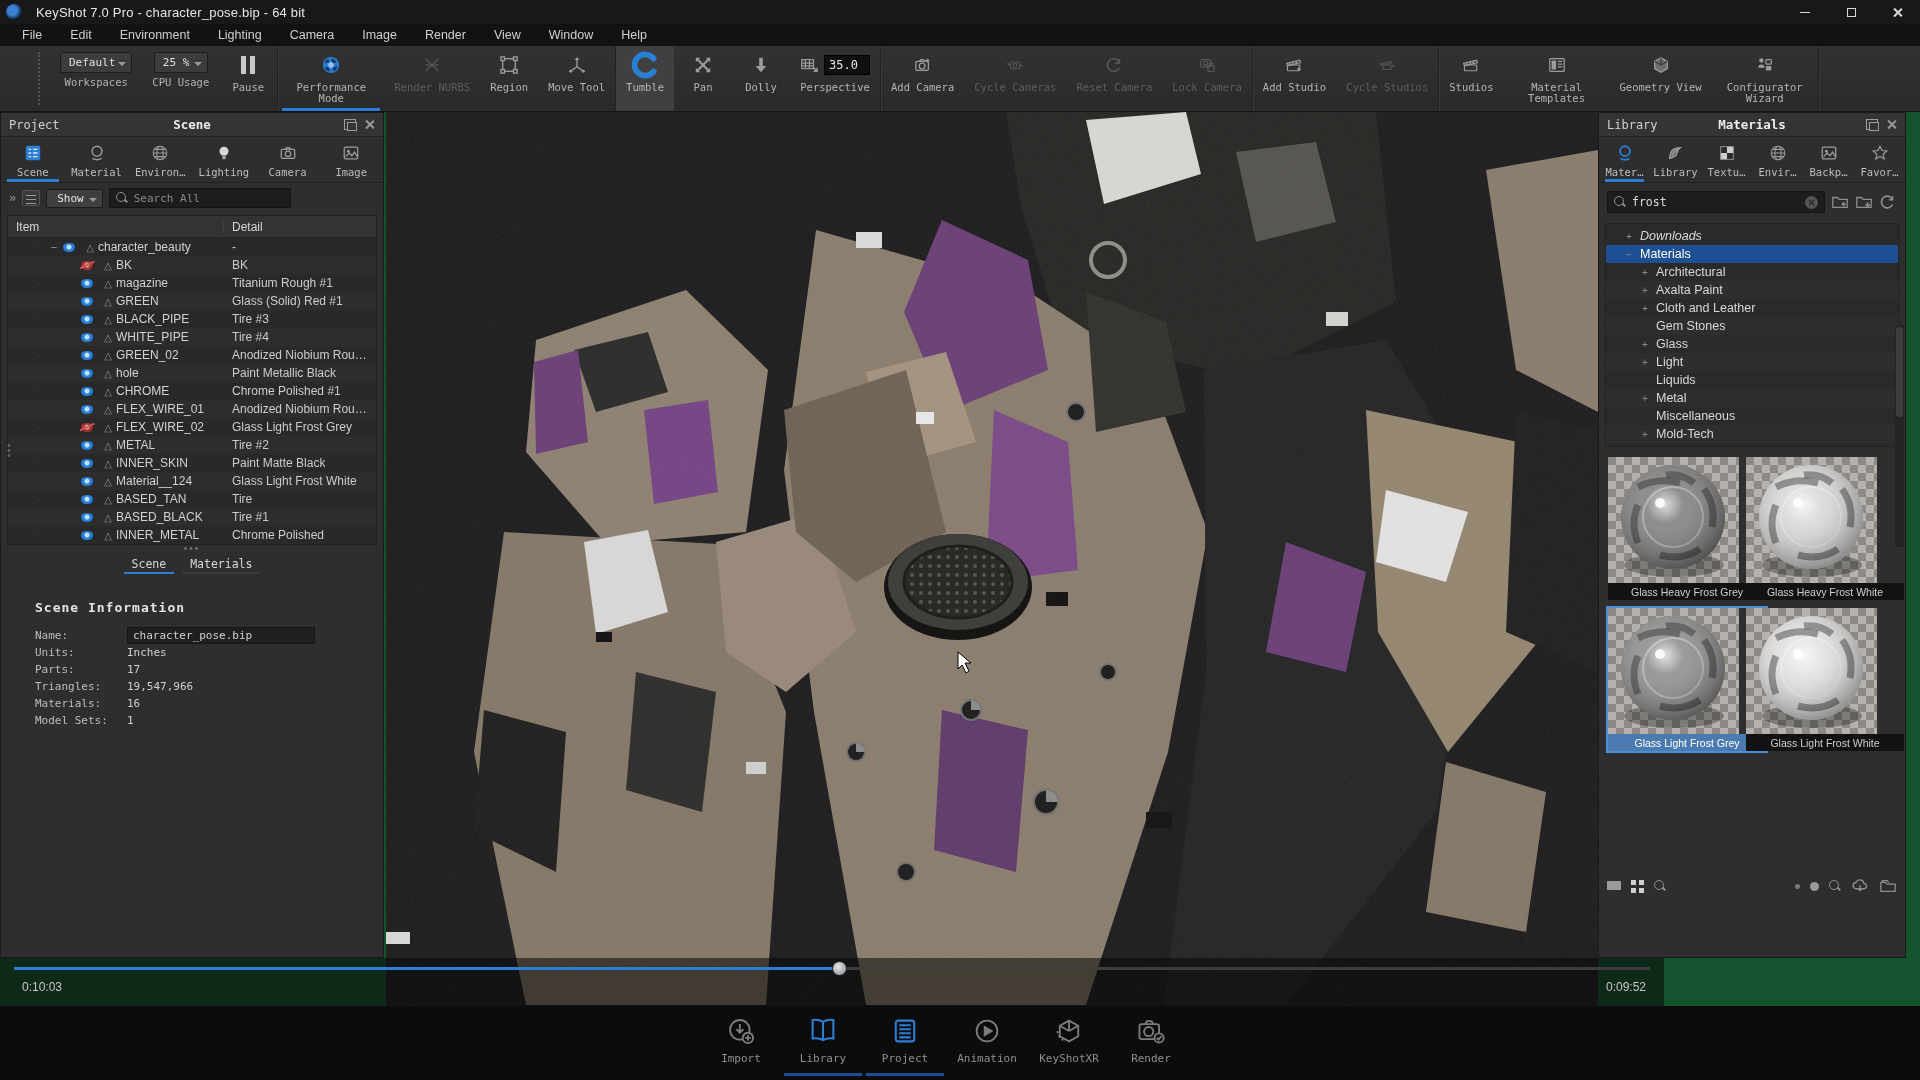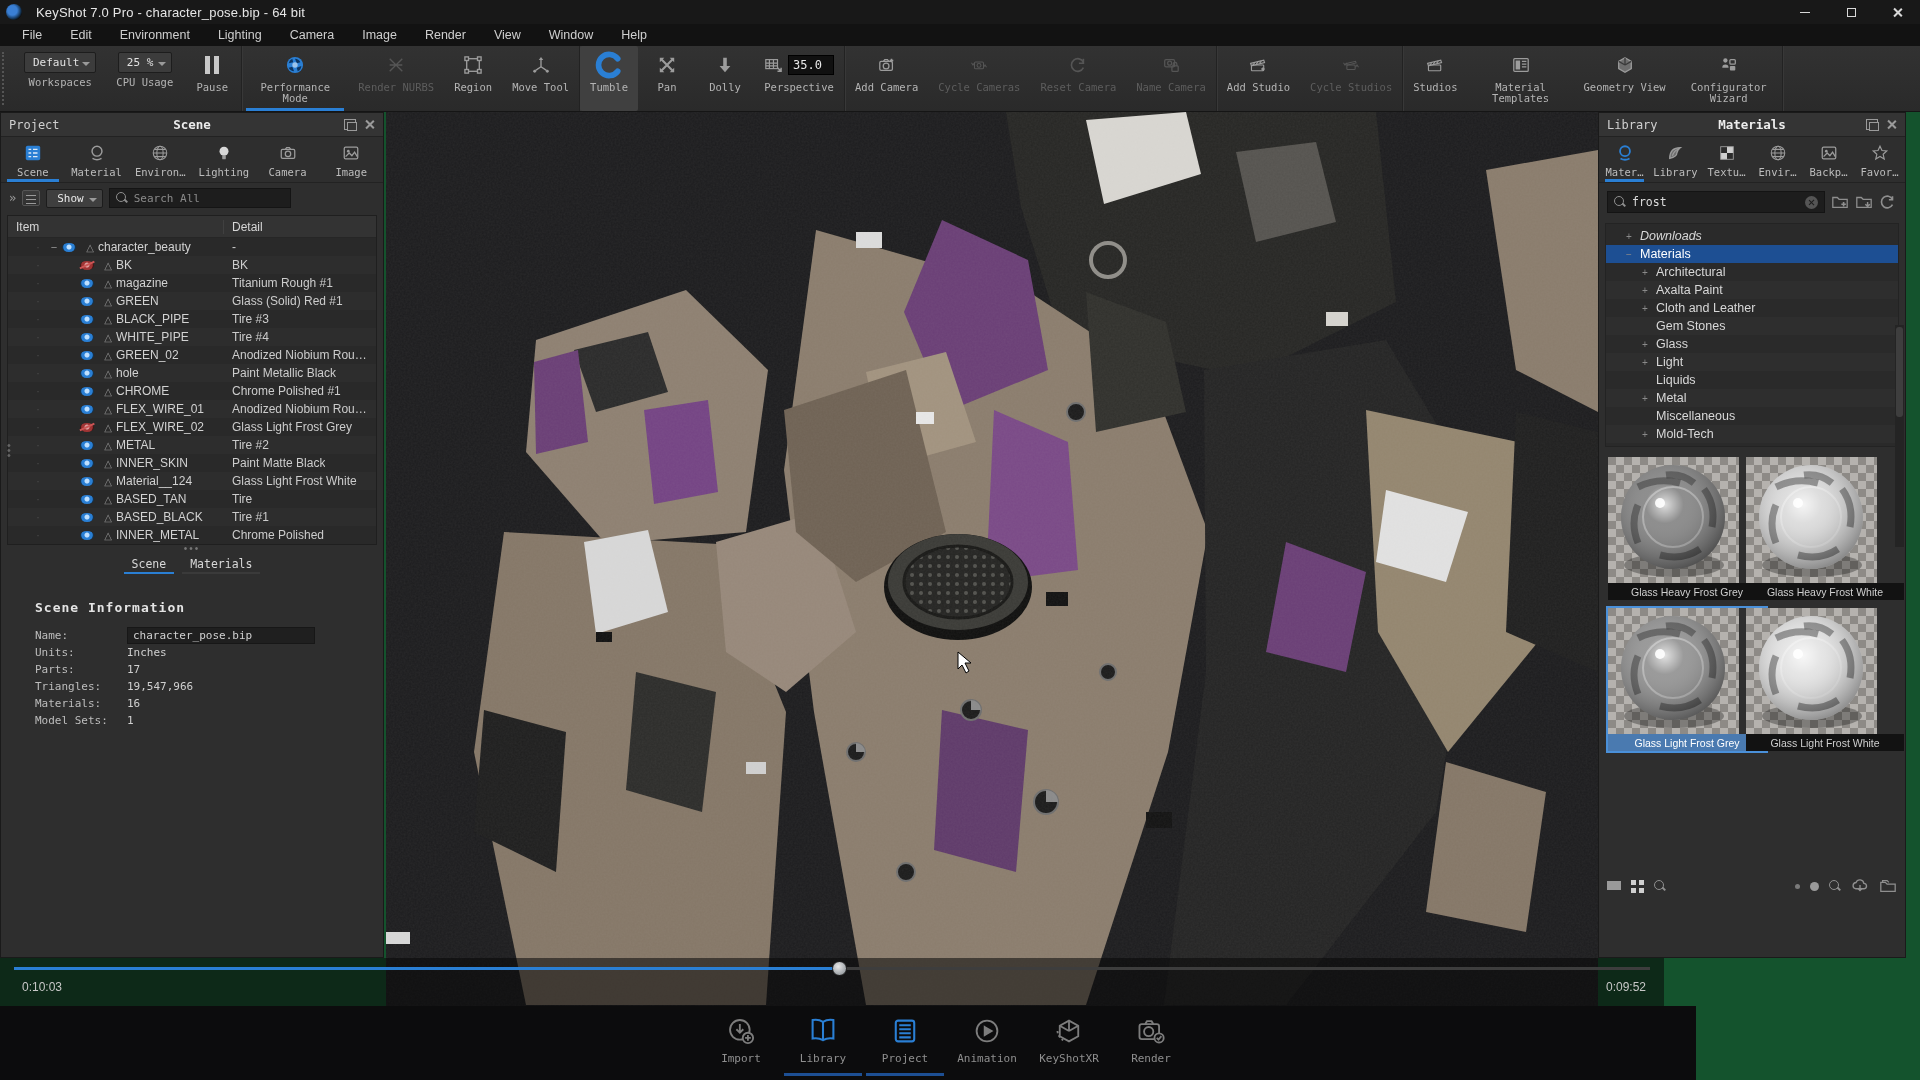--- a/index.html
+++ b/index.html
@@ -19,21 +19,21 @@
   .glyph-close { position:relative; width:11px; height:11px; display:block; }
   .glyph-close::before,.glyph-close::after { content:""; position:absolute; left:5px; top:0; width:1.5px; height:11px; background:#d8d8d8; }
   .glyph-close::before { transform:rotate(45deg);} .glyph-close::after{ transform:rotate(-45deg);}
 
   
   #menubar { position:absolute; left:0; top:24px; width:1920px; height:22px; background:#121212; display:flex; align-items:center; padding-left:10px; gap:4px; }
   .menu-item { color:#cfcfcf; font-size:12.5px; padding:2px 12px; }
 
   
   #toolbar { position:absolute; left:0; top:46px; width:1920px; height:66px;
-    background:linear-gradient(#323232,#2a2a2a); border-bottom:1px solid #151515; display:flex; align-items:stretch; }
+    background:linear-gradient(#323232,#2a2a2a); border-bottom:1px solid #151515; display:flex; align-items:stretch;padding-left:36px; }
   #tb-grip { width:10px; margin:6px 2px; border-left:2px dotted #555; }
   .tb-group { display:flex; align-items:stretch; border-right:1px solid #222; box-shadow:1px 0 0 #383838; }
   .tb-cell { display:flex; flex-direction:column; align-items:center; justify-content:flex-start; padding:6px 10px 3px; min-width:58px; position:relative; }
   .tb-cell .ic { height:26px; display:flex; align-items:center; justify-content:center; }
   .tb-label { font-family:"DejaVu Sans Mono", monospace; font-size:10.5px; line-height:11px; color:#b4b4b4; text-align:center; margin-top:4px; max-width:86px; white-space:pre-line; }
   .tb-cell.disabled .tb-label { color:#5d5d5d; }
   .tb-cell.disabled svg { stroke:#555 !important; }
   .tb-cell.disabled svg * { stroke:#555 !important; fill:none; }
   .tb-cell.active-underline::after { content:""; position:absolute; left:4px; right:4px; bottom:0; height:3px; background:#2a7fd4; }
   .tb-cell.pressed { background:#404040; border-radius:2px; }
@@ -152,21 +152,21 @@
 
   
   #timeline { position:absolute; left:0; top:958px; width:1664px; height:48px; background:rgba(8,8,8,.55); }
   #tl-track { position:absolute; left:14px; right:14px; top:9px; height:3px; background:#3d3d3d; }
   #tl-fill { position:absolute; left:0; top:0; height:3px; background:#2a7fd4; }
   #tl-handle { position:absolute; top:-6px; width:15px; height:15px; border-radius:50%; background:radial-gradient(circle at 40% 35%, #e8e8e8, #9fa4a8 70%, #5c6064); border:1px solid #222; }
   .tl-time { position:absolute; top:22px; color:#c8c8c8; font-size:12px; font-family:"Liberation Sans", sans-serif; }
   #tl-elapsed { left:22px; } #tl-remaining { right:18px; }
 
   
-  #bottombar { position:absolute; left:0; top:1006px; width:1696px; height:74px; background:#0c0c0d; }
+  #bottombar { position:absolute; left:0; top:1006px; width:1920px; height:74px; background:#0c0c0d; }
   #bb-items { position:absolute; left:700px; top:0; display:flex; }
   .bb-cell { width:82px; display:flex; flex-direction:column; align-items:center; padding-top:8px; position:relative; height:74px; }
   .bb-cell .bb-ic { height:34px; display:flex; align-items:center; color:#7d7d7d; }
   .bb-cell .bb-label { font-family:"DejaVu Sans Mono", monospace; font-size:11px; color:#8f8f8f; margin-top:4px; }
   .bb-cell.active::after { content:""; position:absolute; left:2px; right:2px; bottom:4px; height:3px; background:#1d4f93; }
 
   svg.ic16 { width:18px; height:18px; } svg.ic26 { width:30px; height:30px; }
 </style>
 </head>
 <body>
@@ -343,21 +343,21 @@
       </div>
       <div class="tb-cell disabled">
         <span class="ic">
           <svg class="ic16" viewBox="0 0 20 20" fill="none" stroke="#666" stroke-width="1.4">
               <rect x="3" y="4" width="11" height="8" rx="1.5"></rect>
               <circle cx="8.5" cy="8" r="2.2"></circle>
               <rect x="11" y="11" width="7" height="6" rx="1" fill="#2e2e2e"></rect>
               <path d="M12.5 11 v-2 a2 2 0 0 1 4 0 v2"></path>
             </svg>
         </span>
-        <span class="tb-label">Name Camera</span>
+        <span class="tb-label">Lock Camera</span>
       </div>
     </div>
 
     <div class="tb-group">
       <div class="tb-cell">
         <span class="ic">
           <svg class="ic16" viewBox="0 0 22 20" fill="none" stroke="#9c9c9c" stroke-width="1.4">
               <path d="M2 8 l16 -4 1 3 -16 4 z"></path>
               <rect x="3" y="10" width="15" height="7" rx="1"></rect>
               <path d="M5 10 l2 -3 M9 9 l2 -3 M13 8 l2 -3"></path>

